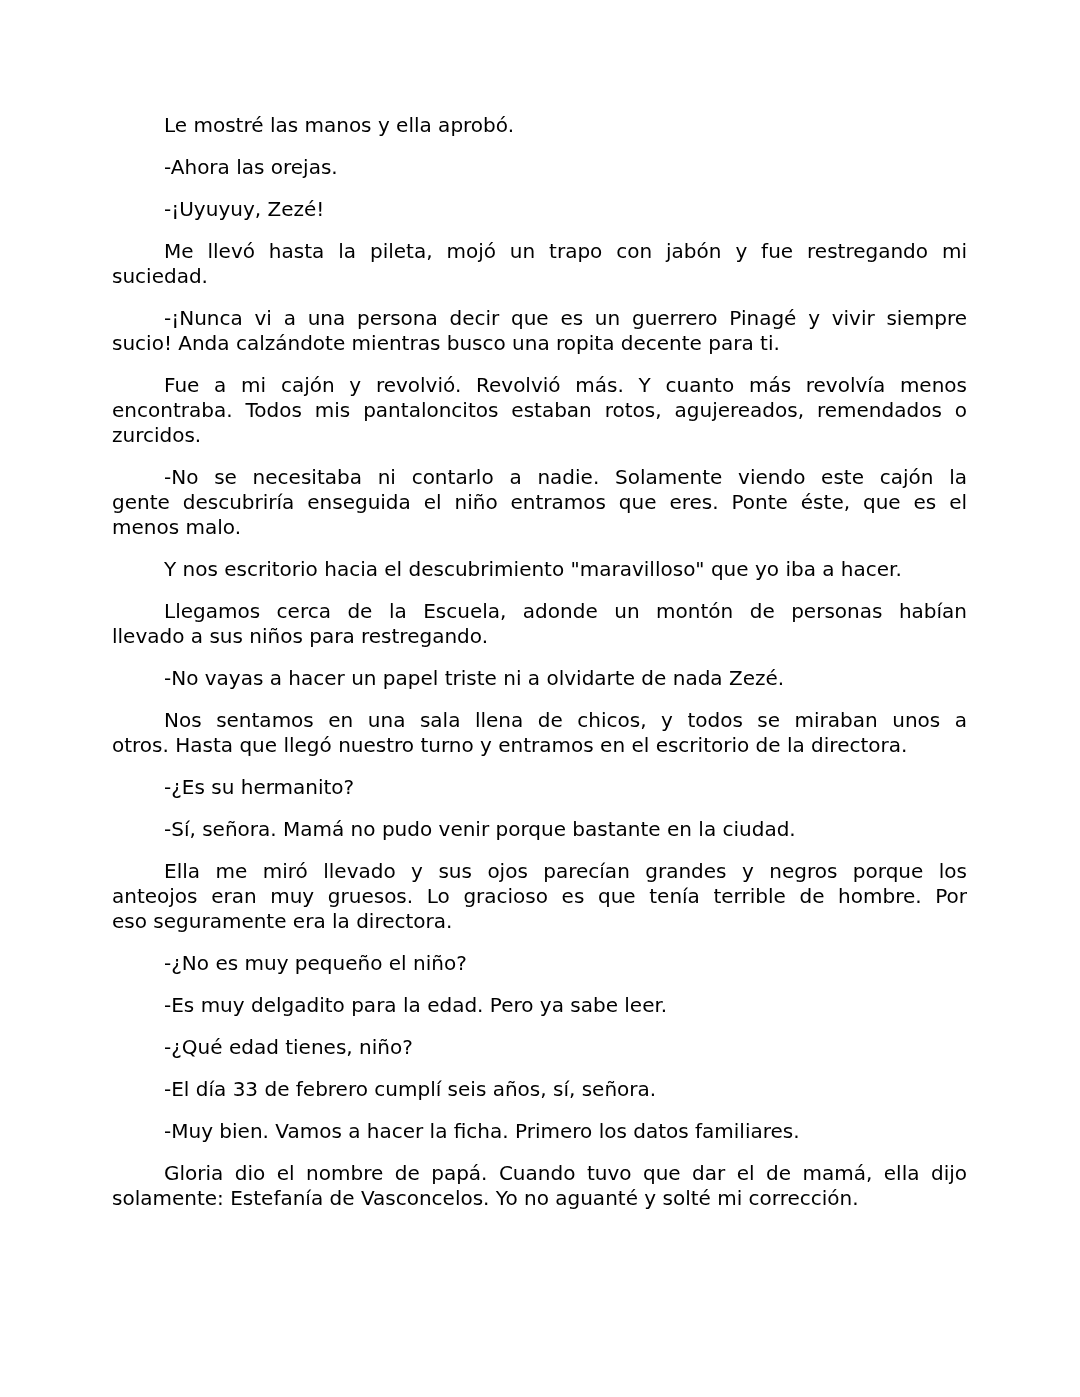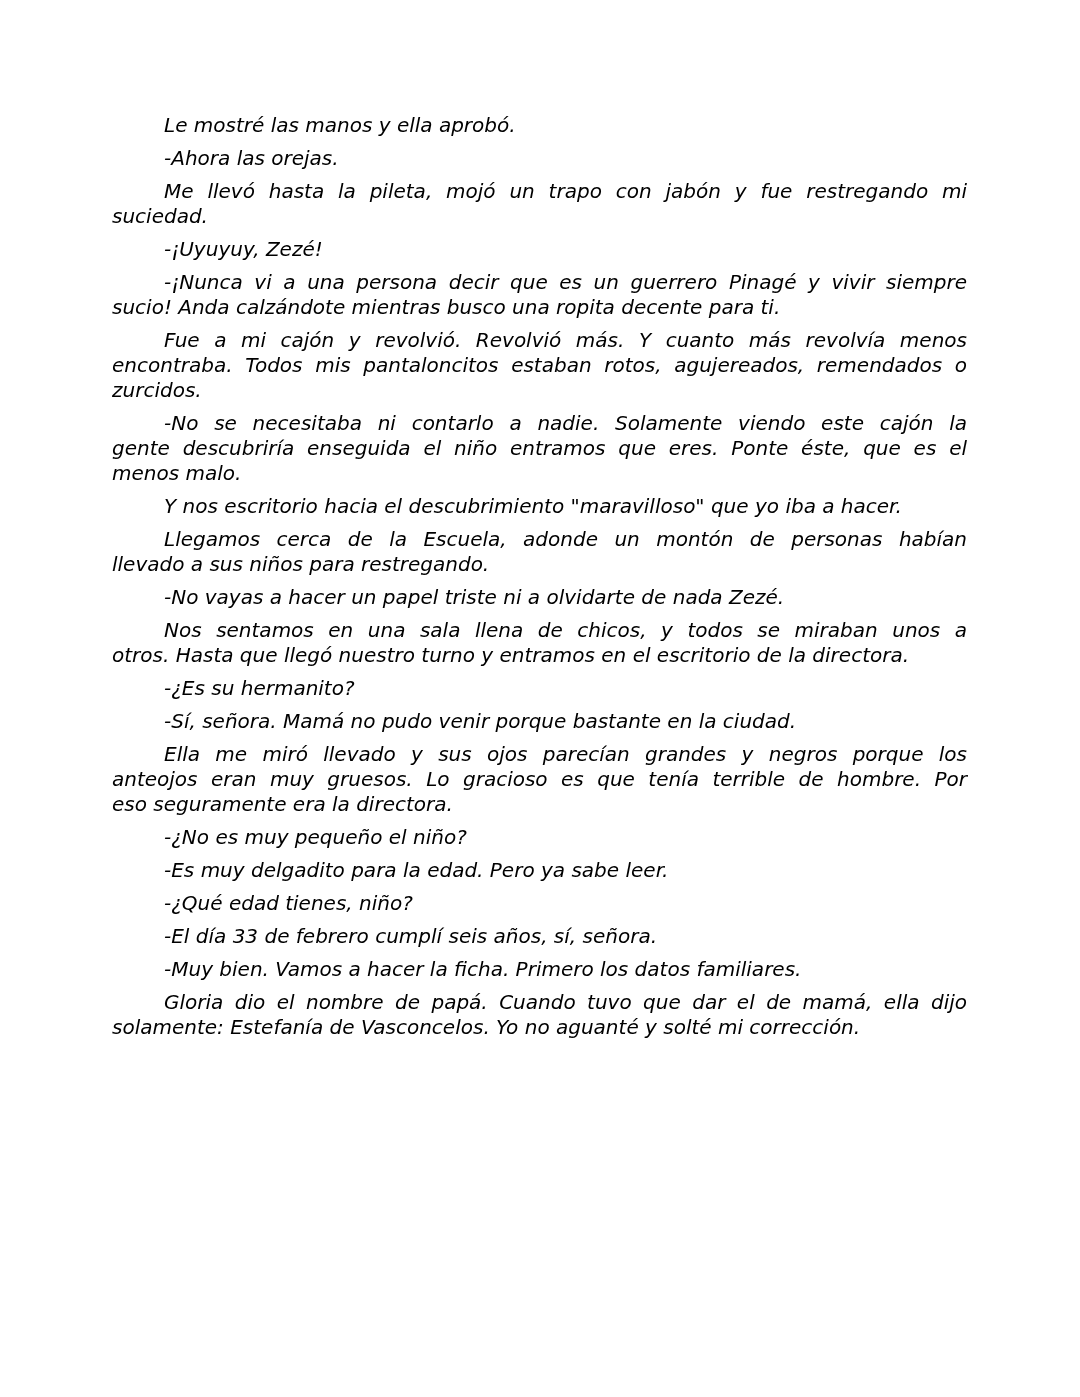--- a/index.html
+++ b/index.html
@@ -11,27 +11,26 @@
     position: relative;
     width: 1080px;
     height: 1397px;
     box-sizing: border-box;
     padding: 113px 113px 16px 112px;
     overflow: hidden;
     font-family: "DejaVu Sans", sans-serif;
     font-size: 20px;
     background: #ffffff;
     color: #000000;
-    font-style: italic;
   }
   .text-block {
     width: 855px;
   }
   .paragraph + .paragraph {
-    margin-top: 8px;
+    margin-top: 17px;
   }
   .line {
     line-height: 25px;
     min-height: 25px;
     white-space: normal;
     text-align: left;
   }
   .line.justify {
     text-align: justify;
     text-align-last: justify;
@@ -45,25 +44,25 @@
 
 <div class="page" style="background: rgb(255, 255, 255); color: rgb(0, 0, 0);">
   <div class="text-block">
       <div class="paragraph">
         <div class="line first">Le mostré las manos y ella aprobó.</div>
       </div>
       <div class="paragraph">
         <div class="line first">-Ahora las orejas.</div>
       </div>
       <div class="paragraph">
+        <div class="line first">-¡Uyuyuy, Zezé!</div>
+      </div>
+      <div class="paragraph">
         <div class="line first justify">Me llevó hasta la pileta, mojó un trapo con jabón y fue restregando mi</div>
         <div class="line">suciedad.</div>
-      </div>
-      <div class="paragraph">
-        <div class="line first">-¡Uyuyuy, Zezé!</div>
       </div>
       <div class="paragraph">
         <div class="line first justify">-¡Nunca vi a una persona decir que es un guerrero Pinagé y vivir siempre</div>
         <div class="line">sucio! Anda calzándote mientras busco una ropita decente para ti.</div>
       </div>
       <div class="paragraph">
         <div class="line first justify">Fue a mi cajón y revolvió. Revolvió más. Y cuanto más revolvía menos</div>
         <div class="line justify">encontraba. Todos mis pantaloncitos estaban rotos, agujereados, remendados o</div>
         <div class="line">zurcidos.</div>
       </div>

